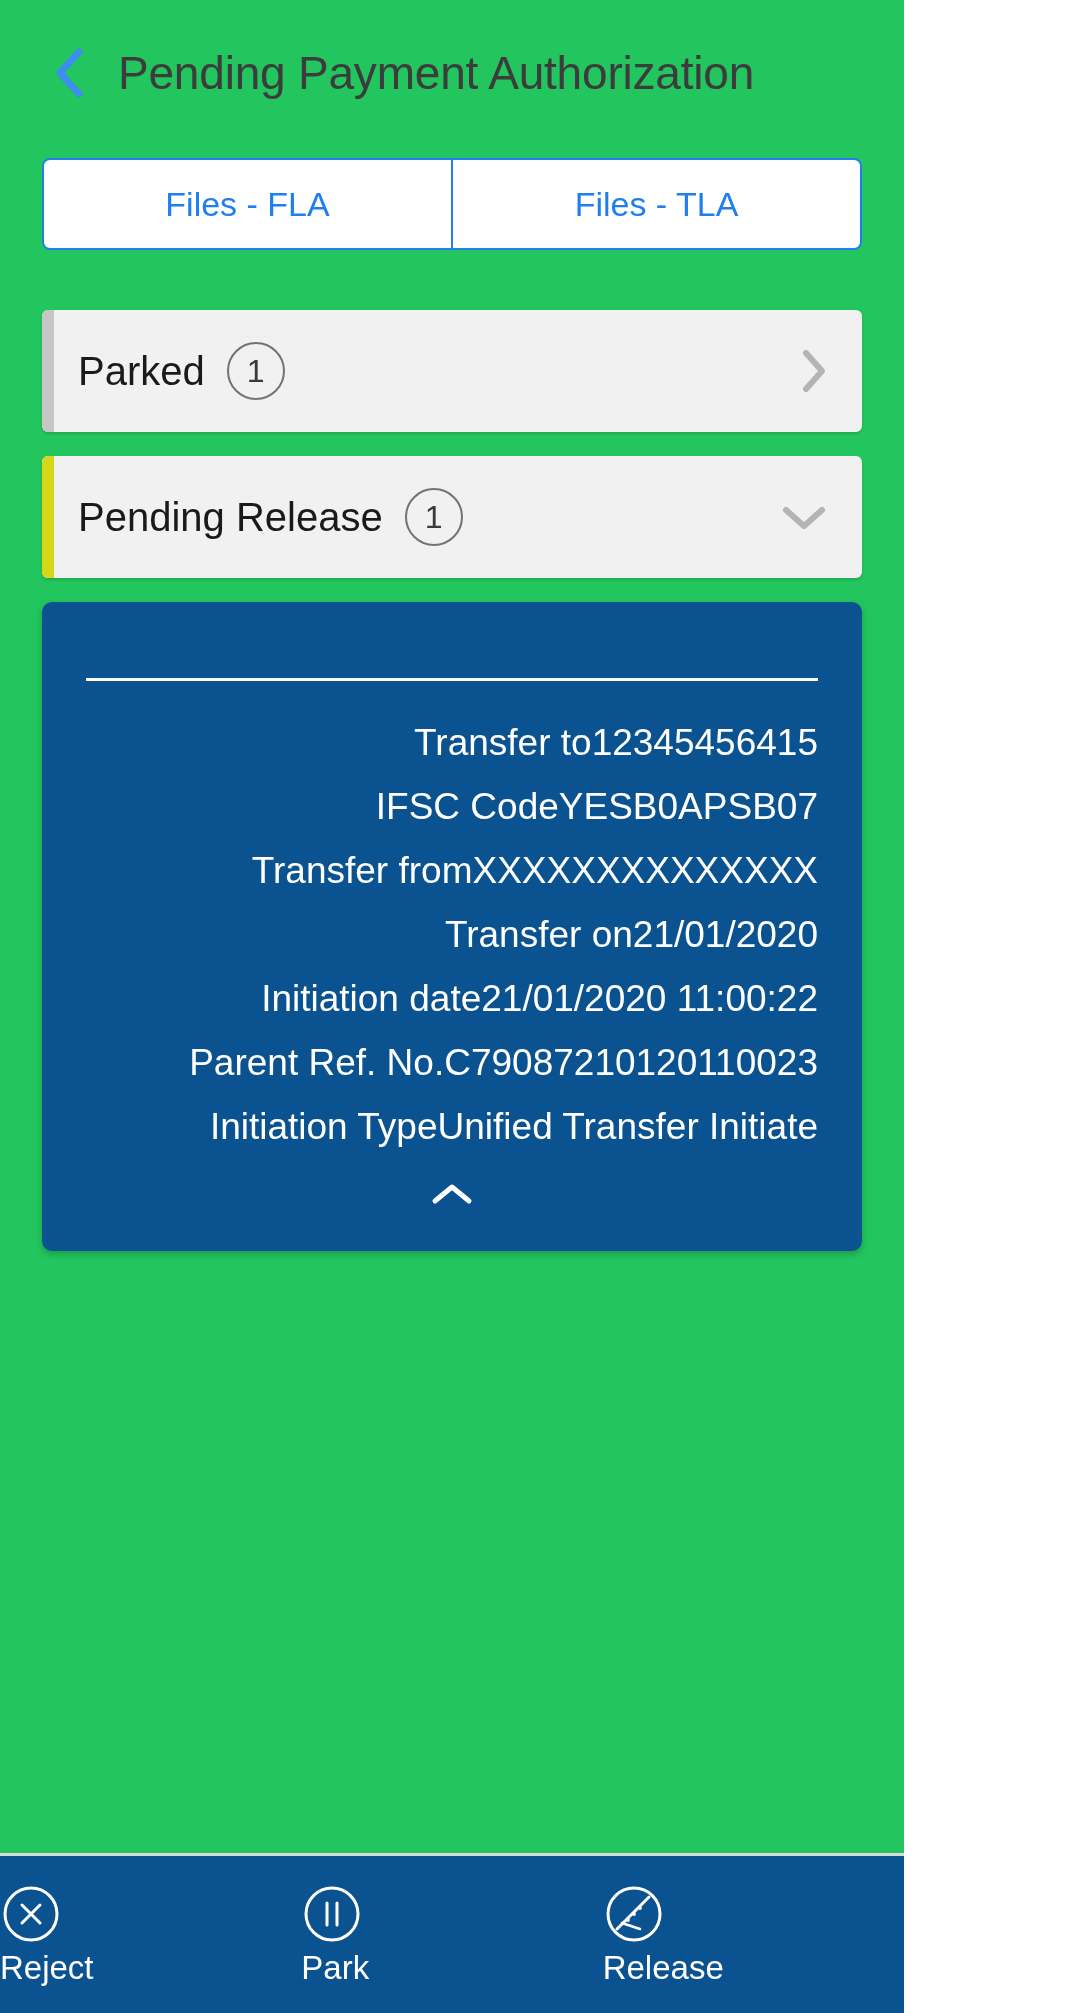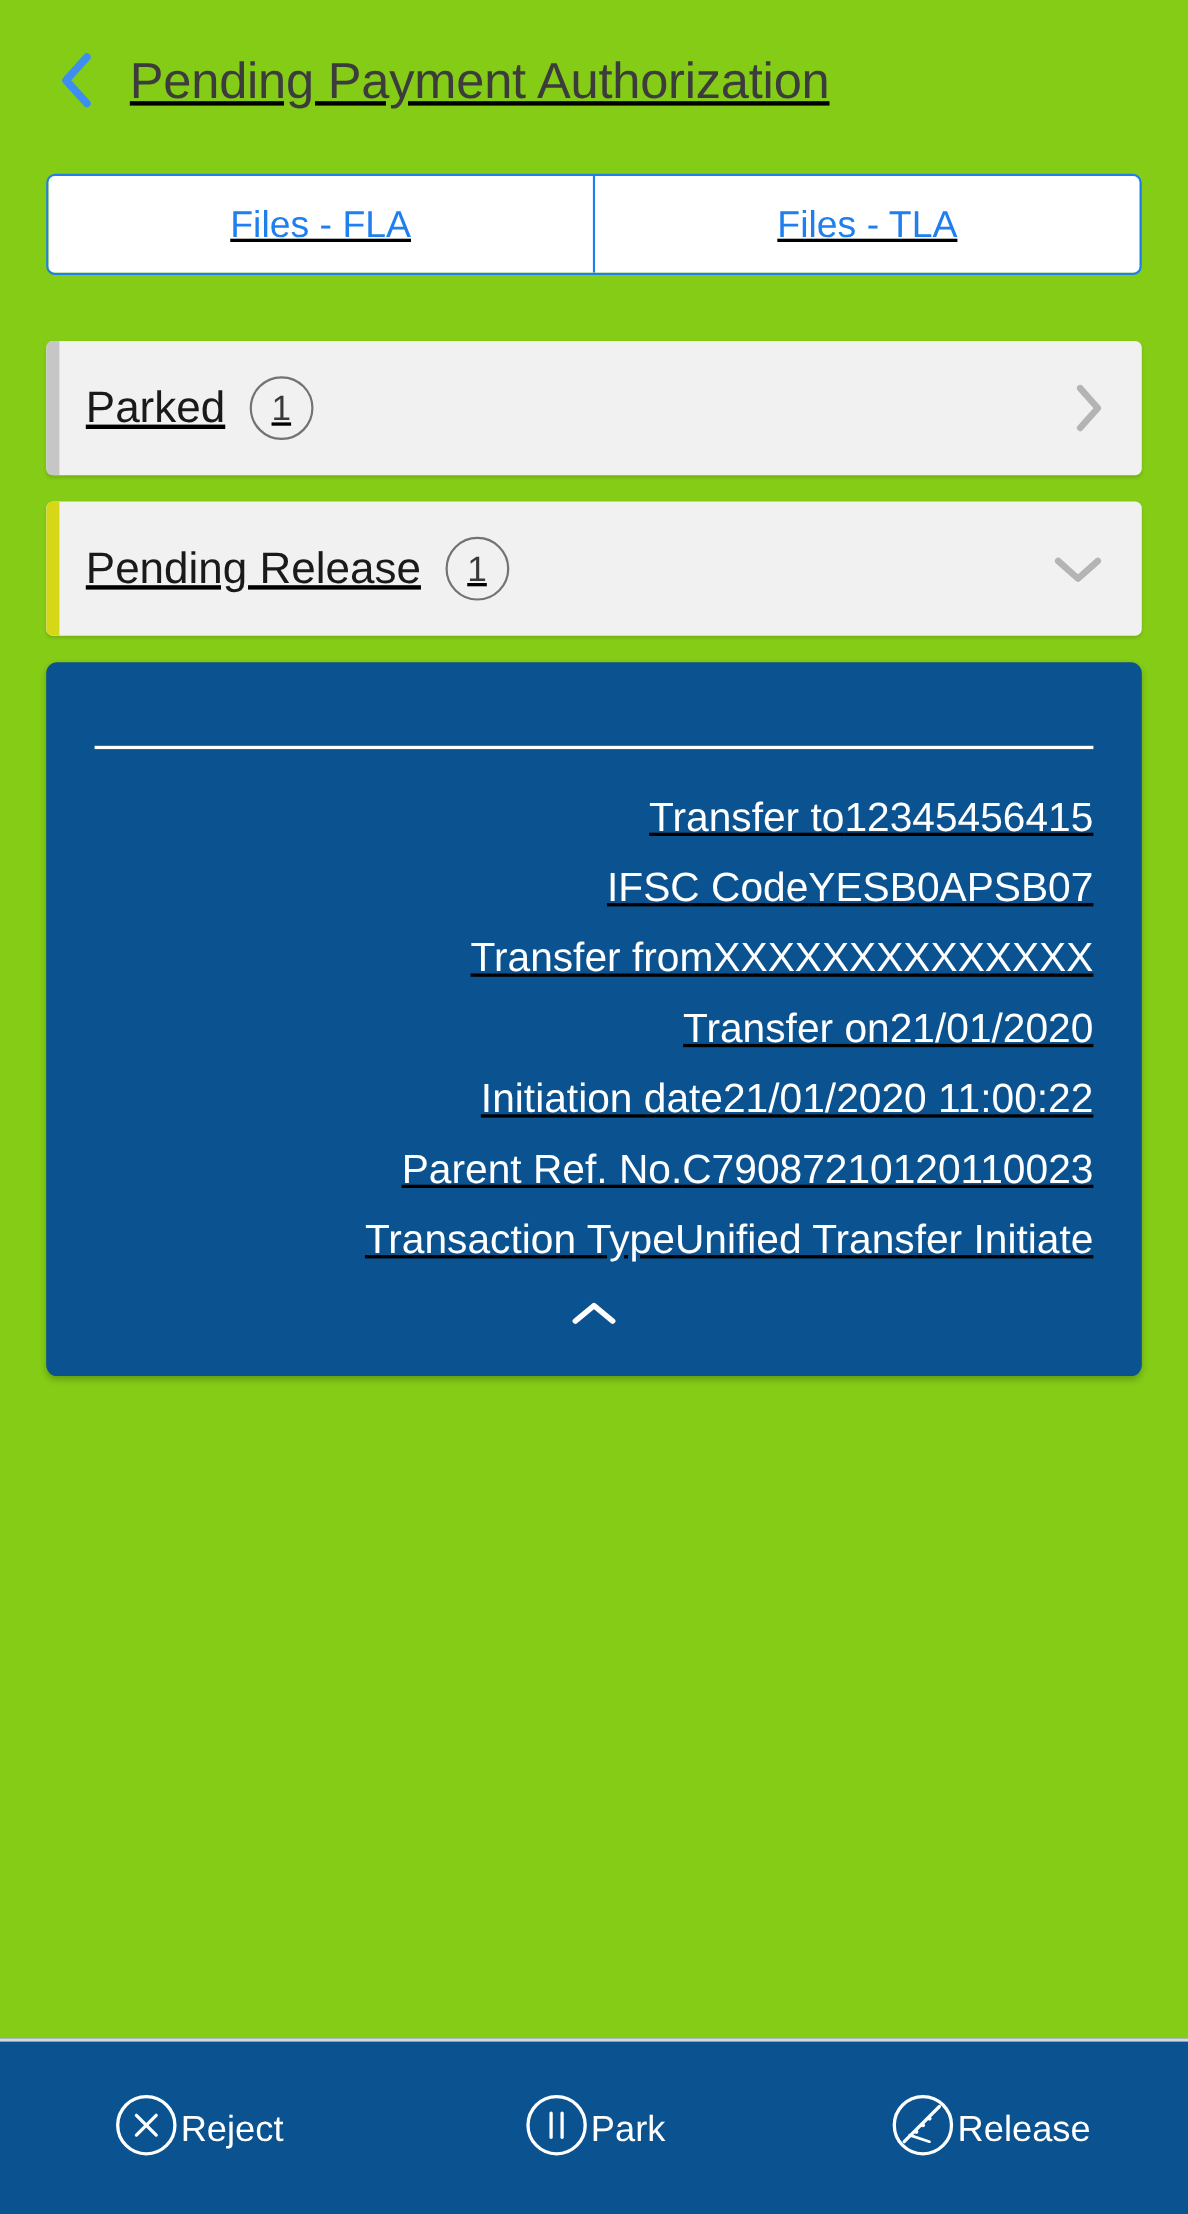--- a/index.html
+++ b/index.html
@@ -2,21 +2,21 @@
 <html><head>
 <meta charset="utf-8">
 <style>
   * { margin:0; padding:0; box-sizing:border-box; }
   html, body {
     width:1080px; height:2013px;
     background:#ffffff;
     font-family:"Liberation Sans", sans-serif;
     overflow:hidden;
   }
-  .screen { position:relative; width:1080px; height:2013px; background:#84cc16;text-decoration:underline; }
+  .screen { position:relative; width:904px; height:2013px; background:#22c55e; }
 
   
   .header { display:flex; align-items:center; padding:34px 0 0 42px; height:112px; }
   .back-btn {
     width:54px; height:54px; display:flex; align-items:center; justify-content:center;
     cursor:pointer; flex:none;
   }
   .back-btn svg { display:block; }
   .page-title {
     font-size:46px; color:#3c3c3c; font-weight:400; letter-spacing:-0.2px;
@@ -78,21 +78,21 @@
     height:74px; cursor:pointer;
   }
 
   
   .bottom-bar {
     position:absolute; left:0; right:0; bottom:0; height:160px;
     background:#0b5290; display:flex; align-items:center;
     border-top:3px solid #d9d9d9;
   }
   .action {
-    flex:1; display:flex; flex-direction:row; align-items:center;
+    flex:1; display:flex; flex-direction:column; 
     justify-content:center; gap:0; cursor:pointer;
   }
   .action-label { font-size:33px; color:#ffffff; }
 </style>
 </head>
 <body>
 
 <div class="screen">
 
   <div class="header">
@@ -161,21 +161,21 @@
     </div>
     <div class="d-row">
       <div class="d-label">Initiation date</div>
       <div class="d-value">21/01/2020 11:00:22</div>
     </div>
     <div class="d-row">
       <div class="d-label">Parent Ref. No.</div>
       <div class="d-value">C79087210120110023</div>
     </div>
     <div class="d-row">
-      <div class="d-label">Transaction Type</div>
+      <div class="d-label">Initiation Type</div>
       <div class="d-value">Unified Transfer Initiate</div>
     </div>
 
     <div class="card-collapse">
       <span>
         <svg width="46" height="26" viewBox="0 0 46 26">
           <polyline points="6,20 23,6 40,20" fill="none" stroke="#ffffff" stroke-width="5" stroke-linecap="round" stroke-linejoin="round"></polyline>
         </svg>
       </span>
     </div>

